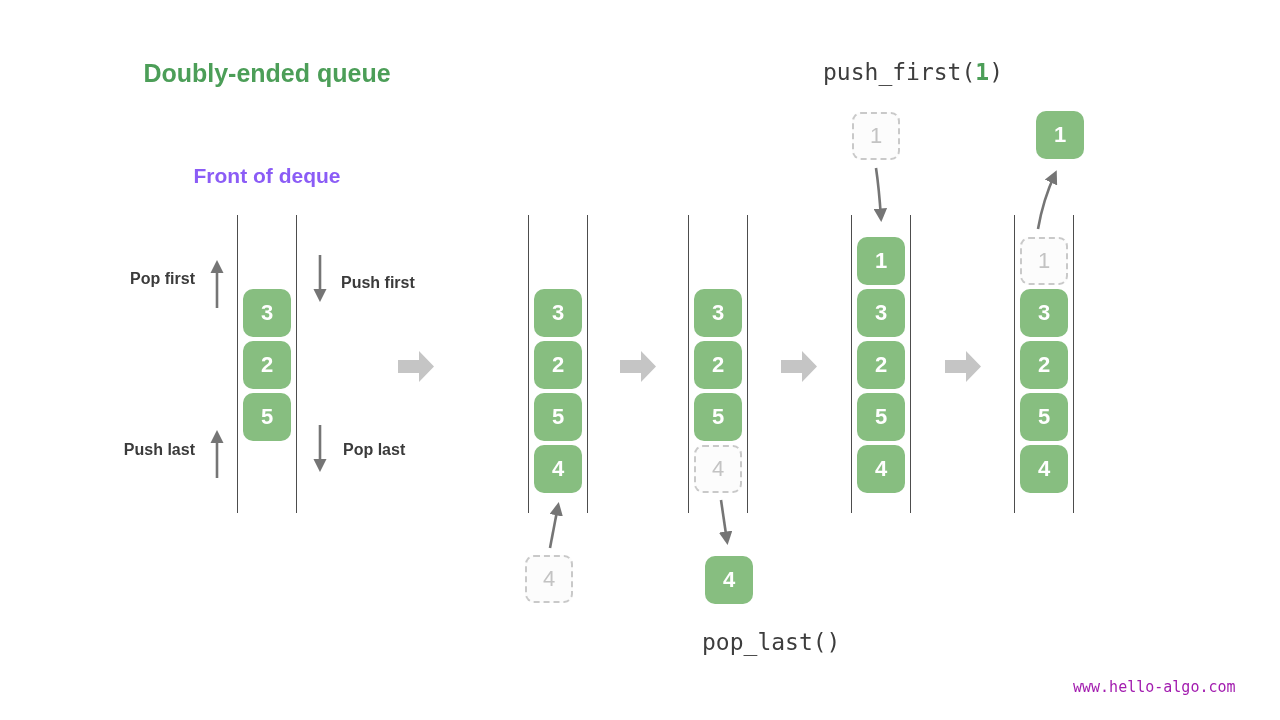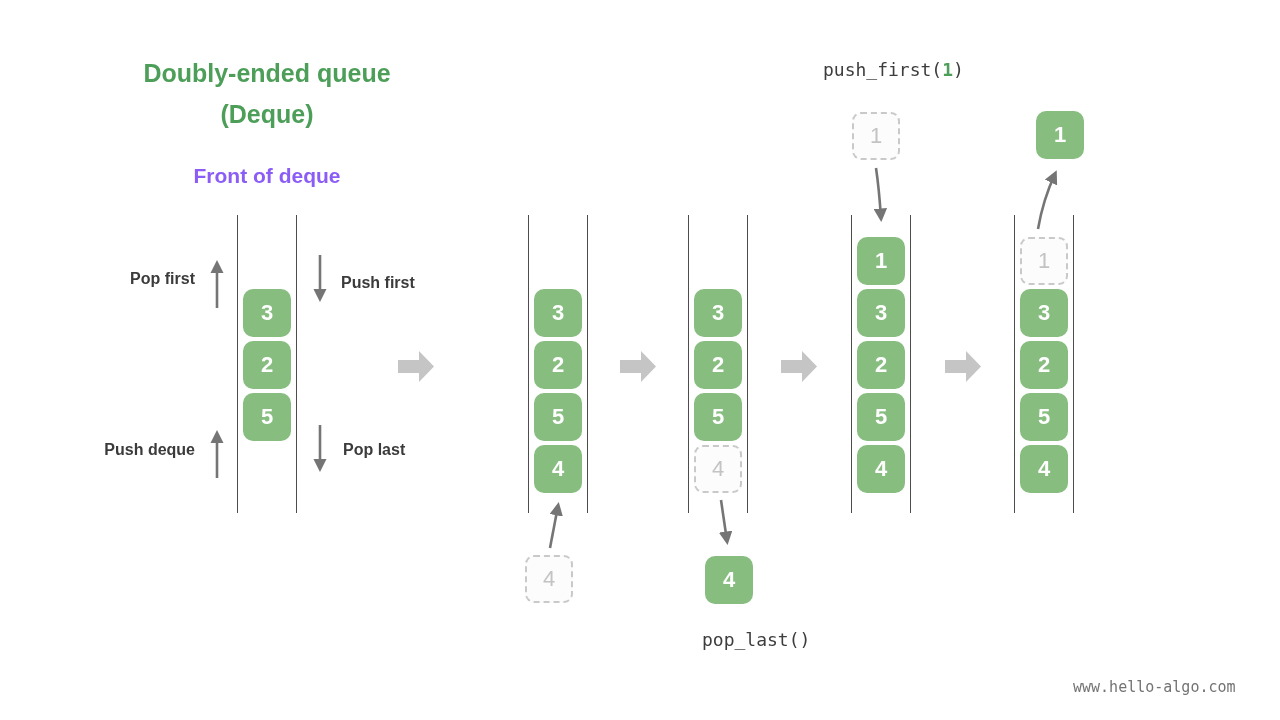--- a/index.html
+++ b/index.html
@@ -28,40 +28,39 @@
     width:48px;height:48px;box-sizing:border-box;border-radius:10px;flex:0 0 auto;
     display:flex;align-items:center;justify-content:center;
     font-size:22px;font-weight:bold;
   }
   .cell.solid{background:#87BE80;color:#ffffff;}
   .cell.dashed{
     background:#FCFCFC;border:2px dashed #C9C9C9;color:#C3C3C3;font-weight:normal;
     border-radius:9px;
   }
   
-  .op{font-family:"DejaVu Sans Mono",monospace;font-size:18px;color:#3D3D3D;white-space:nowrap;}
+  .op{font-family:"DejaVu Sans Mono",monospace;font-size:23px;color:#3D3D3D;white-space:nowrap;}
   .op .green{color:#4C9E58;font-weight:bold;}
   
-  .watermark{font-family:"DejaVu Sans Mono",monospace;font-size:15px;color:#737373;}
+  .watermark{font-family:"DejaVu Sans Mono",monospace;font-size:15px;color:#a21caf;}
   
   #overlay{position:absolute;left:0;top:0;pointer-events:none;}
 </style>
 </head>
 <body>
 
 <div id="canvas">
 
   <div class="abs title-line" style="left:117px;top:59px">Doubly-ended queue</div>
-  <div class="abs title-line" style="left:117px;top:100px">(Deque)</div>
 
   <div class="abs sec-label" style="left:167px;top:164px">Front of deque</div>
 
   <div class="abs demo-label right" style="left:70px;top:270px">Pop first</div>
   <div class="abs demo-label" style="left:341px;top:274px">Push first</div>
-  <div class="abs demo-label right" style="left:70px;top:441px">Push deque</div>
+  <div class="abs demo-label right" style="left:70px;top:441px">Push last</div>
   <div class="abs demo-label" style="left:343px;top:441px">Pop last</div>
 
   <div class="queue-col top-align" style="left:237px">
       <div class="cell solid">3</div>
       <div class="cell solid">2</div>
       <div class="cell solid">5</div>
     </div>
 
   <div class="queue-col bottom-align" style="left:528px">
       <div class="cell solid">3</div>

